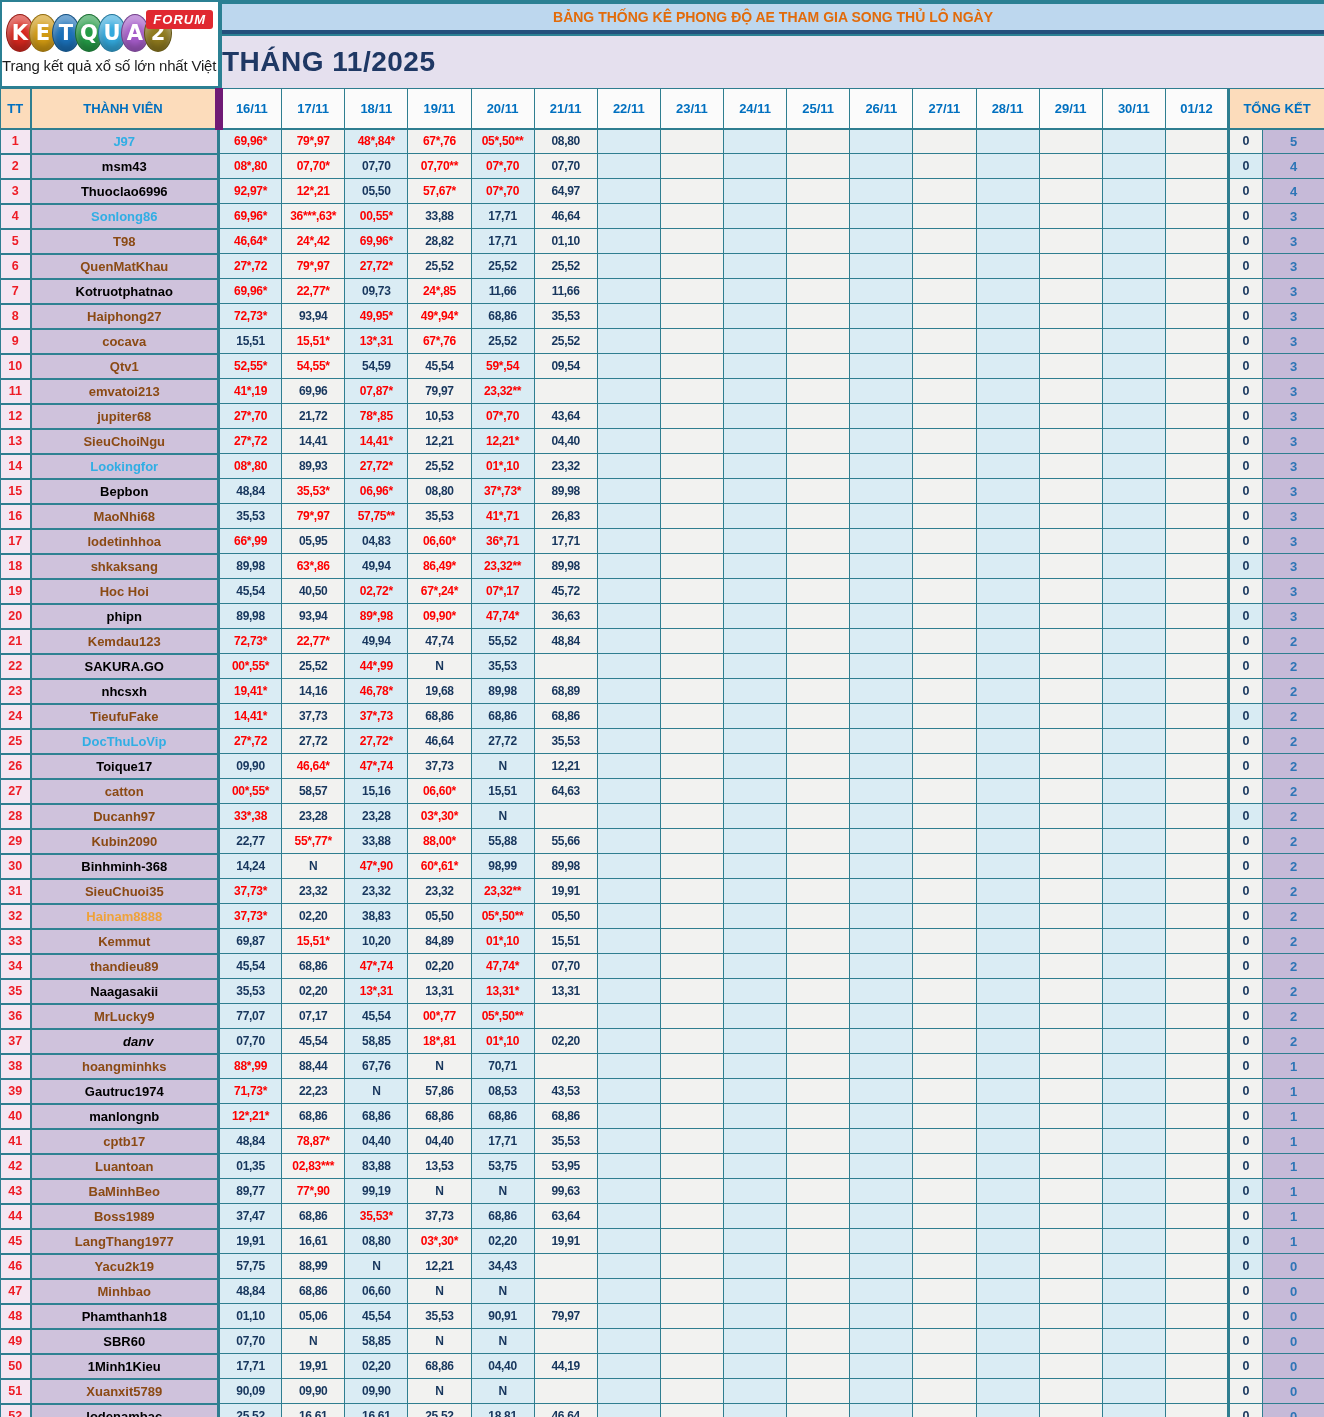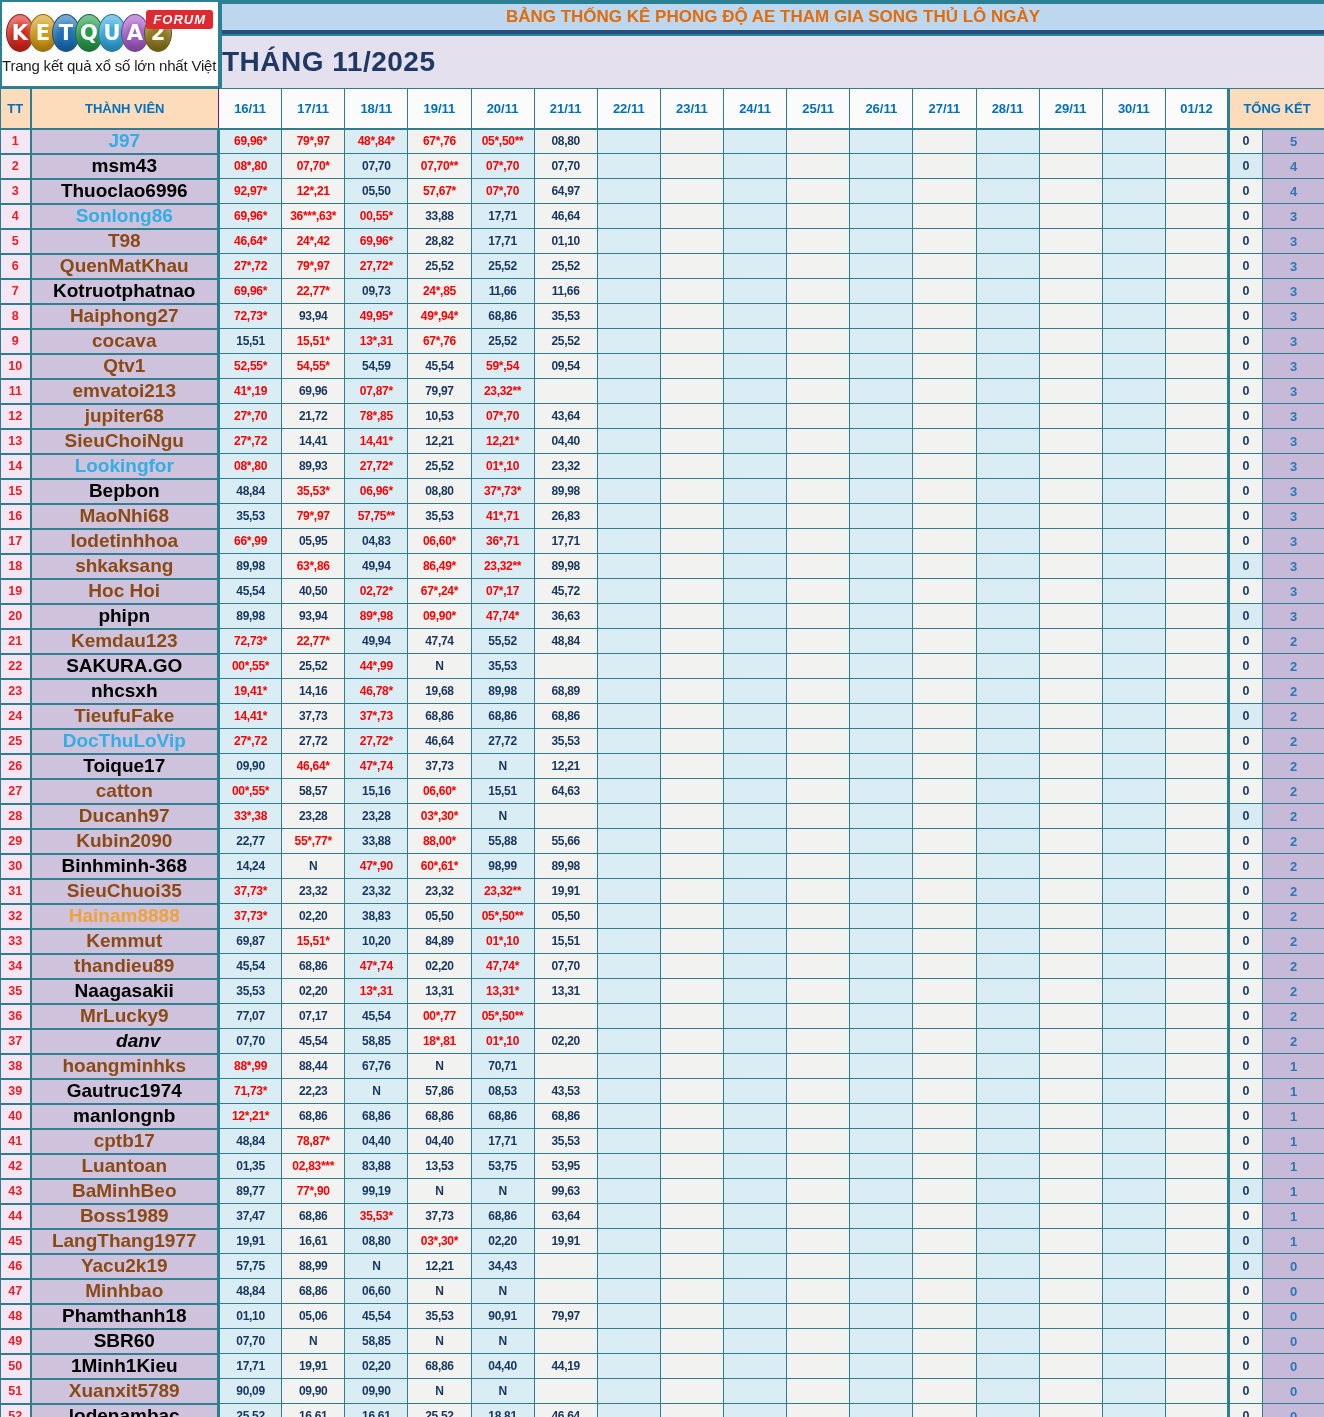--- a/index.html
+++ b/index.html
@@ -33,49 +33,49 @@
   }
   .tagline{
     margin-top:5px;text-align:center;font-size:15px;color:#1c1c1c;
     font-weight:500;letter-spacing:-0.2px;white-space:nowrap;
   }
   .title-banner{
     position:absolute;left:222px;top:4px;right:0;height:26px;
     background:#bdd7ee;border-bottom:4px solid #24507c;
     display:flex;align-items:center;justify-content:center;
   }
-  .title-banner span{color:#e26b0a;font-weight:bold;font-size:17px;letter-spacing:0px;}
+  .title-banner span{color:#e26b0a;font-weight:bold;font-size:14px;letter-spacing:0px;}
   .month-banner{
     position:absolute;left:222px;top:36px;right:0;bottom:0;
     background:#e5e0ee;display:flex;align-items:center;justify-content:flex-start;
   }
   .month-banner span{color:#1f3864;font-weight:bold;font-size:28px;letter-spacing:0.5px;}
   
   table{
     border-collapse:collapse;table-layout:fixed;width:1324px;
     margin:0;background:#2b8093;
   }
   th,td{
     border:1px solid #2f7e90;overflow:hidden;white-space:nowrap;
     text-align:center;vertical-align:middle;padding:0;
   }
   thead tr{height:40px;}
   tbody tr{height:25px;}
   th.h{font-weight:bold;font-size:13px;border-bottom:2px solid #2f7e90;}
   .th-tt,.th-member,.th-total{background:#fcdcbb;color:#0070c0;}
   .th-date{background:#fbfbfb;color:#0070c0;}
   .th-tt{border-right:2px solid #2f7e90;}
-  .th-member{border-right:1px solid #701a75;}
+  .th-member{border-right:8px solid #701a75;}
   .th-total{border-left:3px solid #2f7e90;}
   td.tt{
     background:#f4e6f2;color:#ee1c25;font-weight:bold;font-size:12.5px;
     border-right:2px solid #2f7e90;border-top:2px solid #2f7e90;
   }
   td.member{
-    background:#cfc2dc;font-weight:bold;font-size:19px;
+    background:#cfc2dc;font-weight:bold;font-size:13px;
     border:2px solid #2f8192;border-right:3px solid #2f7e90;
   }
   td.member.it{font-style:italic;padding-left:28px;}
   .name-black{color:#000000;}
   .name-brown{color:#8b4a14;}
   .name-blue{color:#31aee4;}
   .name-orange{color:#efa239;}
   td.val{font-weight:bold;font-size:12px;letter-spacing:-0.3px;}
   td.c0{background:#daecf4;}
   td.c1{background:#f2f2f0;}

